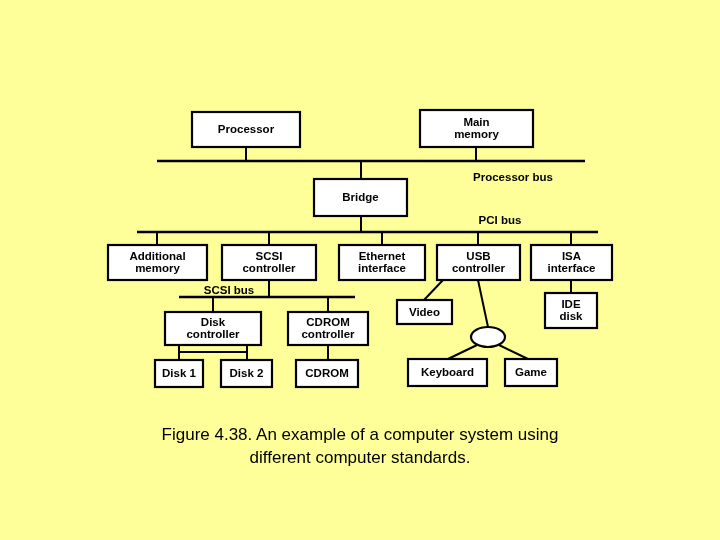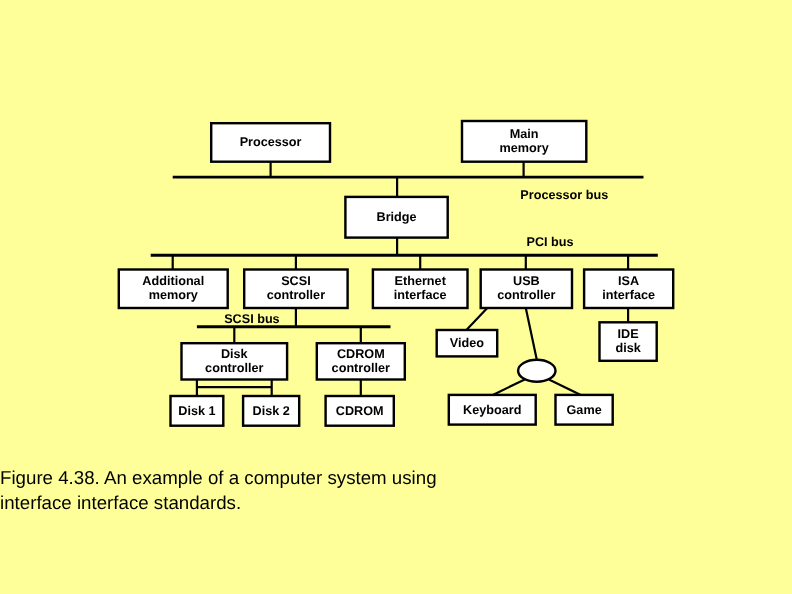--- a/index.html
+++ b/index.html
@@ -59,21 +59,21 @@
     font-size: 11.5px;
     font-weight: bold;
     fill: #000000;
     text-anchor: middle;
     dominant-baseline: middle;
   }
   .caption {
     position: absolute;
     left: 0;
     width: 720px;
-    text-align: left;
+    text-align: center;
     font-family: "Liberation Sans", sans-serif;
     font-size: 17px;
     font-weight: normal;
     color: #000000;
     line-height: 1.35;
   }
   .caption-line {
     display: block;
   }
 </style>
@@ -216,16 +216,16 @@
         <rect class="node-rect" x="545" y="293" width="52" height="35"></rect>
         <text class="node-label" x="571" y="304.5">IDE</text>
         <text class="node-label" x="571" y="317">disk</text>
       </g>
 
     </g>
   </svg>
 
   <div class="caption" style="top: 424px;">
     <span class="caption-line">Figure 4.38.  An example of a computer system using</span>
-    <span class="caption-line">interface interface standards.</span>
+    <span class="caption-line">different computer standards.</span>
   </div>
 
 </div>
 
 </body></html>

